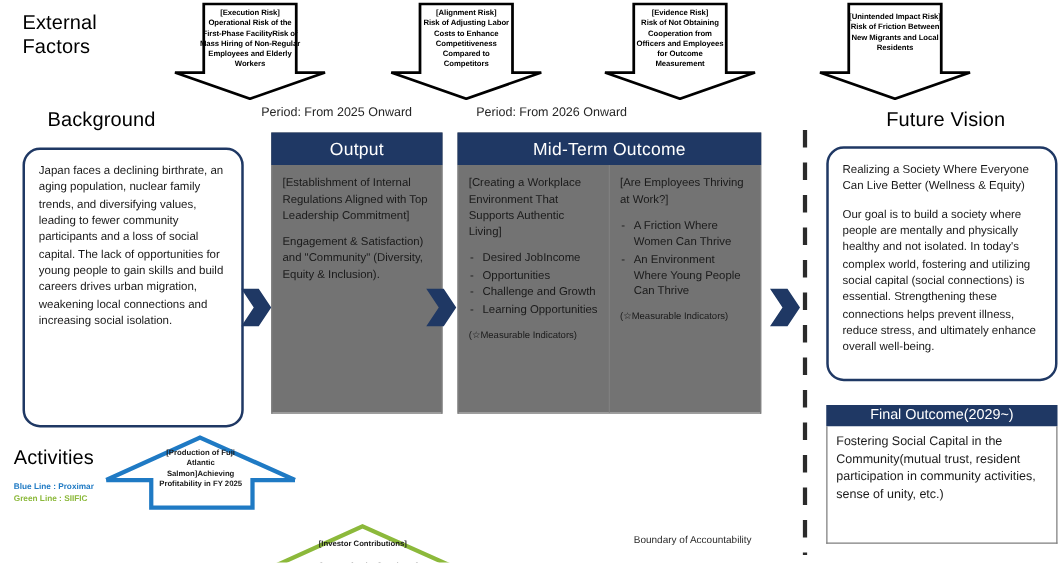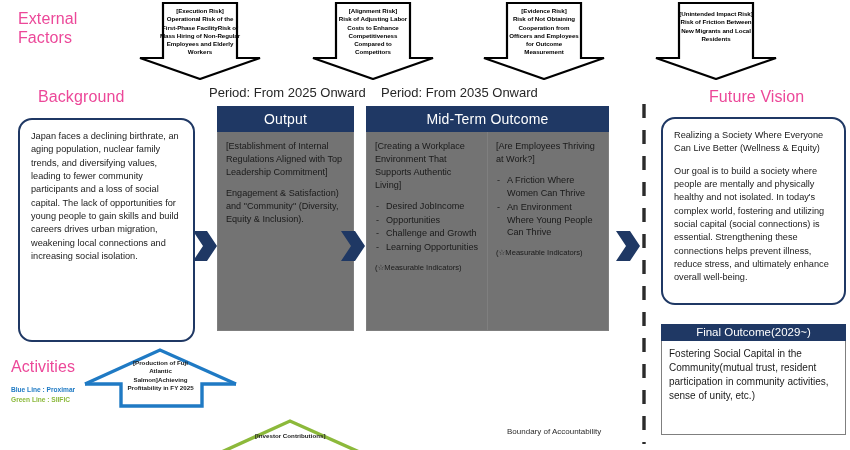--- a/index.html
+++ b/index.html
@@ -11,21 +11,21 @@
     position: relative;
     font-family: "Liberation Sans", sans-serif;
     color: #1a1a1a;
     overflow: hidden;
   }
   .abs { position: absolute; box-sizing: border-box; }
 
   
   .section-label {
     font-size: 16px;
-    color: #ec4899;
+    color: #000000;
     letter-spacing: .1px;
     white-space: pre-line;
     line-height: 1.18;
   }
 
   
   .risk-arrow {
     width: 122px;
     color: #000;
     font-size: 6.2px;
@@ -41,21 +41,21 @@
   }
   .risk-arrow .shape svg { position: absolute; left: 0; top: 0; }
   .risk-arrow .txt {
     position: absolute;
     left: 9px; right: 9px; top: 5px;
     white-space: pre-line;
   }
 
   
   .period {
-    font-size: 13px;
+    font-size: 10px;
     color: #262626;
     white-space: nowrap;
   }
 
   
   .round-box {
     border: 2.2px solid #1f3864;
     border-radius: 14px;
     background: #fff;
     padding: 10px 11px;
@@ -212,21 +212,21 @@
       <polygon points="24,1 98,1 98,56 121,56 61,77 1,56 24,56" fill="#ffffff" stroke="#000000" stroke-width="2.2" stroke-linejoin="miter"></polygon>
     </svg>
     <div class="txt" style="top:8px;">[Unintended Impact Risk]
 Risk of Friction Between
 New Migrants and Local
 Residents</div>
   </div>
 </div>
 
 <div class="abs period" style="left:209px; top:85px;">Period: From 2025 Onward</div>
-<div class="abs period" style="left:381px; top:85px;">Period: From 2035 Onward</div>
+<div class="abs period" style="left:381px; top:85px;">Period: From 2026 Onward</div>
 
 <div class="abs section-label" style="left:38px; top:88px;">Background</div>
 
 <div class="abs round-box" style="left:18px; top:118px; width:177px; height:224px;">
   <p>Japan faces a declining birthrate, an aging population, nuclear family trends, and diversifying values, leading to fewer community participants and a loss of social capital. The lack of opportunities for young people to gain skills and build careers drives urban migration, weakening local connections and increasing social isolation.</p>
 </div>
 
 <div class="abs" style="left:192px; top:222px;">
   <svg class="chevron" width="26" height="48" viewBox="0 0 26 48">
     <polygon points="1,9 15,9 25,24 15,39 1,39 11,24" fill="#1f3864"></polygon>

